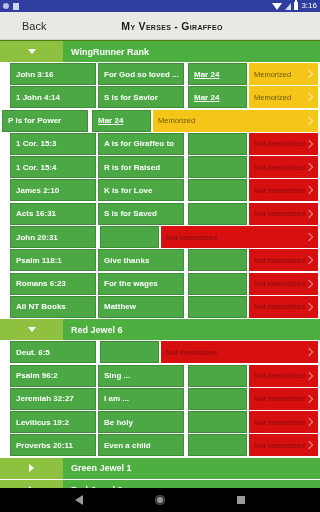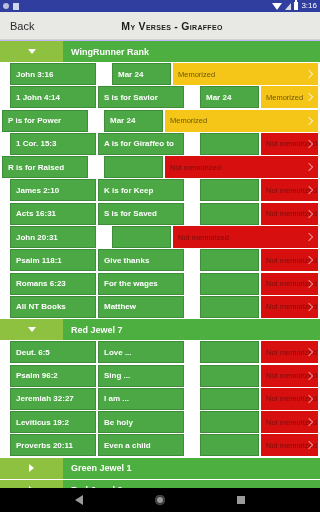--- a/index.html
+++ b/index.html
@@ -2,21 +2,21 @@
 <html><head>
 <meta charset="utf-8">
 <style>
   * { box-sizing: border-box; margin: 0; padding: 0; }
   html, body {
     width: 320px; height: 512px;
     font-family: "Liberation Sans", sans-serif;
     background: #ffffff;
     overflow: hidden;
   }
-  #app { position: relative; width: 320px; height: 512px; background:#c4b5fd; }
+  #app { position: relative; width: 320px; height: 512px; background:#4d7c0f; }
 
   
   .statusbar {
     height: 12px; background: #303f9f;
     display: flex; align-items: center; justify-content: space-between;
     padding: 0 3px;
   }
   .sb-left { display:flex; align-items:center; gap:4px; }
   .sb-right { display:flex; align-items:center; gap:3px; }
   .sb-dot { width:6px; height:6px; border-radius:50%; background:#b9c0e0; display:block; }
@@ -33,21 +33,21 @@
   .sb-bat::before{content:"";position:absolute;top:-2px;left:1px;width:2px;height:2px;background:#fff;}
   .sb-time { color:#ffffff; font-size:8px; letter-spacing:0; line-height:12px; }
 
   
   .actionbar {
     height: 28px; background: #e8e8e4;
     display: flex; align-items: center; position: relative;
     border-bottom: 1px solid #d2d2ce;
   }
   .back-btn {
-    font-size: 11px; color: #2b2b2b; padding-left: 10px; cursor: pointer;
+    font-size: 11px; color: #2b2b2b; padding-left: 22px; cursor: pointer;
     font-weight: 400;
   }
   .ab-title {
     position: absolute; left: 12px; right: 0; text-align: center;
     font-size: 10.5px; color: #1c1c1c; font-weight: 700;
     font-variant: small-caps; letter-spacing: .3px;
     pointer-events: none;
     padding-left: 12px;
   }
 
@@ -74,21 +74,21 @@
   .gh-label { font-size:9px; color:#ffffff; font-weight:700; padding-left:8px; }
 
   .row { display:flex; height: 22px; margin-bottom: 1.3px; align-items: stretch; }
   .cell {
     background:#4ca845; color:#ffffff; font-size:8px; font-weight:700;
     display:flex; align-items:center; padding:0 5px;
     border:1px solid #3f8c3a; overflow:hidden; white-space:nowrap;
   }
   .c-ref   { width: 86px; flex:none; margin-left:10px; }
   .c-text  { width: 86px; flex:none; margin-left:2px; }
-  .c-date  { width: 59px; flex:none; margin-left:16px; }
+  .c-date  { width: 59px; flex:none; margin-left:4px;text-decoration:underline; }
   .c-status {
     flex:1; margin-left:2px; margin-right:2px;
     position:relative; border:none; justify-content:flex-start;
     font-weight:400; font-size:7.5px;
   }
   .st-memorized { background:#f5c518; color:#6b5a06; }
   .st-not       { background:#d80f0f; color:#7d0d0d; }
   .chev {
     position:absolute; right:6px; top:50%; transform:translateY(-50%) rotate(45deg);
     width:6px; height:6px; border-right:1.4px solid rgba(255,255,255,.55);
@@ -134,20 +134,21 @@
 
   <div class="list" id="list">
       <div class="group-header">
         <div class="gh-handle">
           <span class="tri-down"></span>
         </div>
         <span class="gh-label">WingRunner Rank</span>
       </div>
       <div class="row">
         <div class="cell c-ref">John 3:16</div>
+        <div class="cell c-text">For God so loved ...</div>
         <div class="cell c-date">Mar 24</div>
         <div class="cell c-status st-memorized">
           <span>Memorized</span>
           <span class="chev"></span>
         </div>
       </div>
       <div class="row">
         <div class="cell c-ref">1 John 4:14</div>
         <div class="cell c-text">S is for Savior</div>
         <div class="cell c-date">Mar 24</div>
@@ -167,30 +168,31 @@
       <div class="row">
         <div class="cell c-ref">1 Cor. 15:3</div>
         <div class="cell c-text">A is for Giraffeo to</div>
         <div class="cell c-date"></div>
         <div class="cell c-status st-not">
           <span>Not memorized</span>
           <span class="chev"></span>
         </div>
       </div>
       <div class="row">
+        <div class="cell c-ref">1 Cor. 15:4</div>
         <div class="cell c-text">R is for Raised</div>
         <div class="cell c-date"></div>
         <div class="cell c-status st-not">
           <span>Not memorized</span>
           <span class="chev"></span>
         </div>
       </div>
       <div class="row">
         <div class="cell c-ref">James 2:10</div>
-        <div class="cell c-text">K is for Keep</div>
+        <div class="cell c-text">K is for Love</div>
         <div class="cell c-date"></div>
         <div class="cell c-status st-not">
           <span>Not memorized</span>
           <span class="chev"></span>
         </div>
       </div>
       <div class="row">
         <div class="cell c-ref">Acts 16:31</div>
         <div class="cell c-text">S is for Saved</div>
         <div class="cell c-date"></div>
@@ -231,25 +233,24 @@
         <div class="cell c-date"></div>
         <div class="cell c-status st-not">
           <span>Not memorized</span>
           <span class="chev"></span>
         </div>
       </div>
       <div class="group-header">
         <div class="gh-handle">
           <span class="tri-down"></span>
         </div>
-        <span class="gh-label">Red Jewel 7</span>
+        <span class="gh-label">Red Jewel 6</span>
       </div>
       <div class="row">
         <div class="cell c-ref">Deut. 6:5</div>
-        <div class="cell c-text">Love ...</div>
         <div class="cell c-date"></div>
         <div class="cell c-status st-not">
           <span>Not memorized</span>
           <span class="chev"></span>
         </div>
       </div>
       <div class="row">
         <div class="cell c-ref">Psalm 96:2</div>
         <div class="cell c-text">Sing ...</div>
         <div class="cell c-date"></div>

